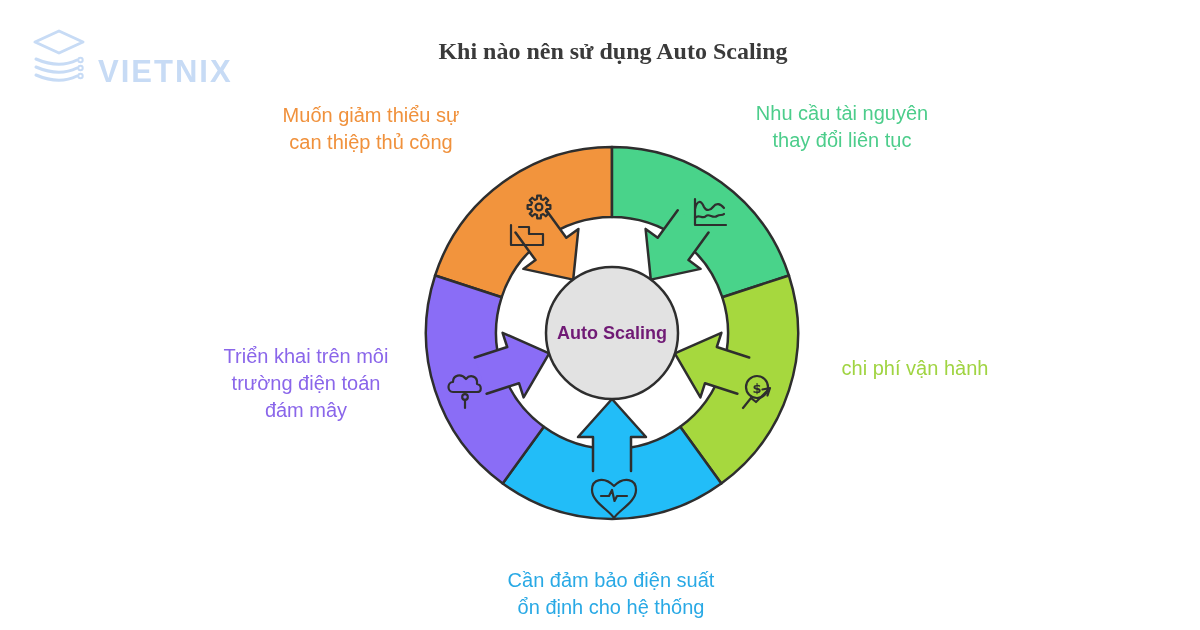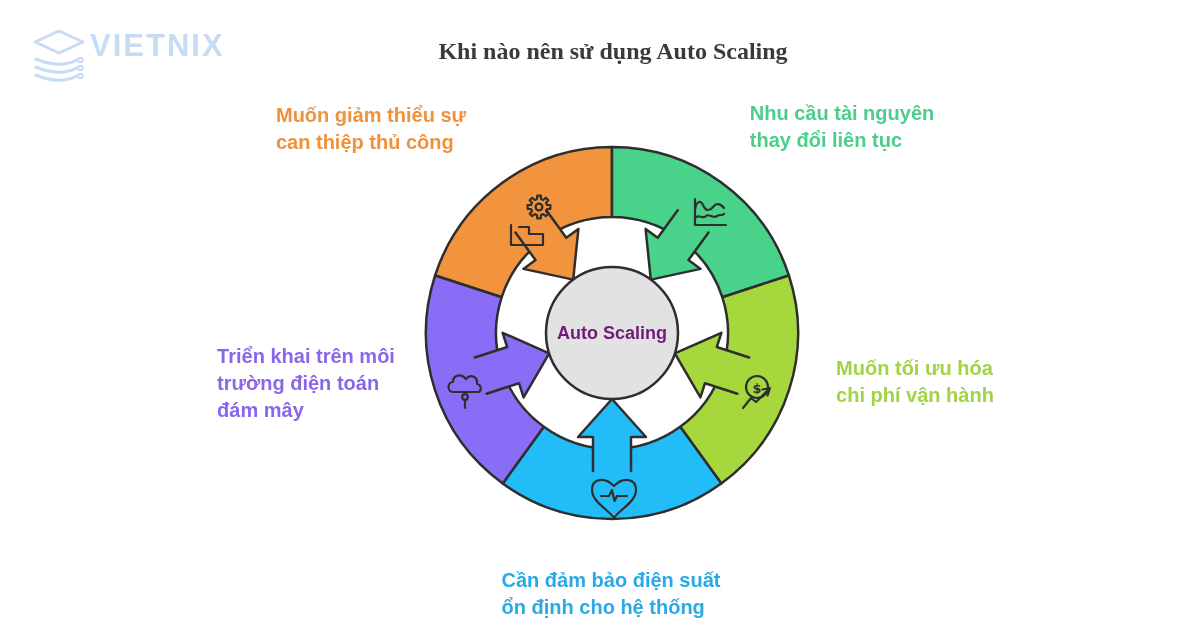--- a/index.html
+++ b/index.html
@@ -2,25 +2,25 @@
 <html><head>
 <meta charset="utf-8">
 <style>
   html,body{margin:0;padding:0;}
   body{
     width:1200px;height:630px;position:relative;overflow:hidden;
     background:#ffffff;
     font-family:"Liberation Sans","DejaVu Sans",sans-serif;
   }
   .abs{position:absolute;}
-  .logo{left:26px;top:28px;display:flex;align-items:flex-start;}
+  .logo{left:26px;top:28px;display:flex;align-items:flex-end;gap:8px;}
   .logo-text{font-size:31px;font-weight:700;letter-spacing:2px;}
   .page-title{left:613px;top:38px;transform:translateX(-50%);
     font-size:24px;font-weight:700;white-space:nowrap;font-family:Liberation Serif, serif;}
-  .seg-label{font-weight:700;font-size:20px;line-height:27px;
+  .seg-label{font-weight:400;font-size:20px;line-height:27px;text-align:center;
     transform:translateX(-50%);white-space:nowrap;}
   .center-label{left:612px;top:333px;transform:translate(-50%,-50%);
     font-size:18px;font-weight:700;white-space:nowrap;}
   svg text{font-family:"DejaVu Sans","Liberation Sans",sans-serif;}
 </style>
 </head>
 <body>
 
 <div class="abs logo">
   <svg width="64" height="62" viewBox="0 0 64 62">
@@ -105,21 +105,20 @@
   <div>Muốn giảm thiểu sự</div>
   <div>can thiệp thủ công</div>
 </div>
 
 <div class="abs seg-label" style="left: 842px; top: 100px; color: rgb(76, 205, 139);">
   <div>Nhu cầu tài nguyên</div>
   <div>thay đổi liên tục</div>
 </div>
 
 <div class="abs seg-label" style="left: 915px; top: 355px; color: rgb(160, 212, 66);">
-  <div>Muốn tối ưu hóa</div>
   <div>chi phí vận hành</div>
 </div>
 
 <div class="abs seg-label" style="left: 611px; top: 567px; color: rgb(41, 169, 229);">
   <div>Cần đảm bảo điện suất</div>
   <div>ổn định cho hệ thống</div>
 </div>
 
 <div class="abs seg-label" style="left: 306px; top: 343px; color: rgb(138, 102, 234);">
   <div>Triển khai trên môi</div>

